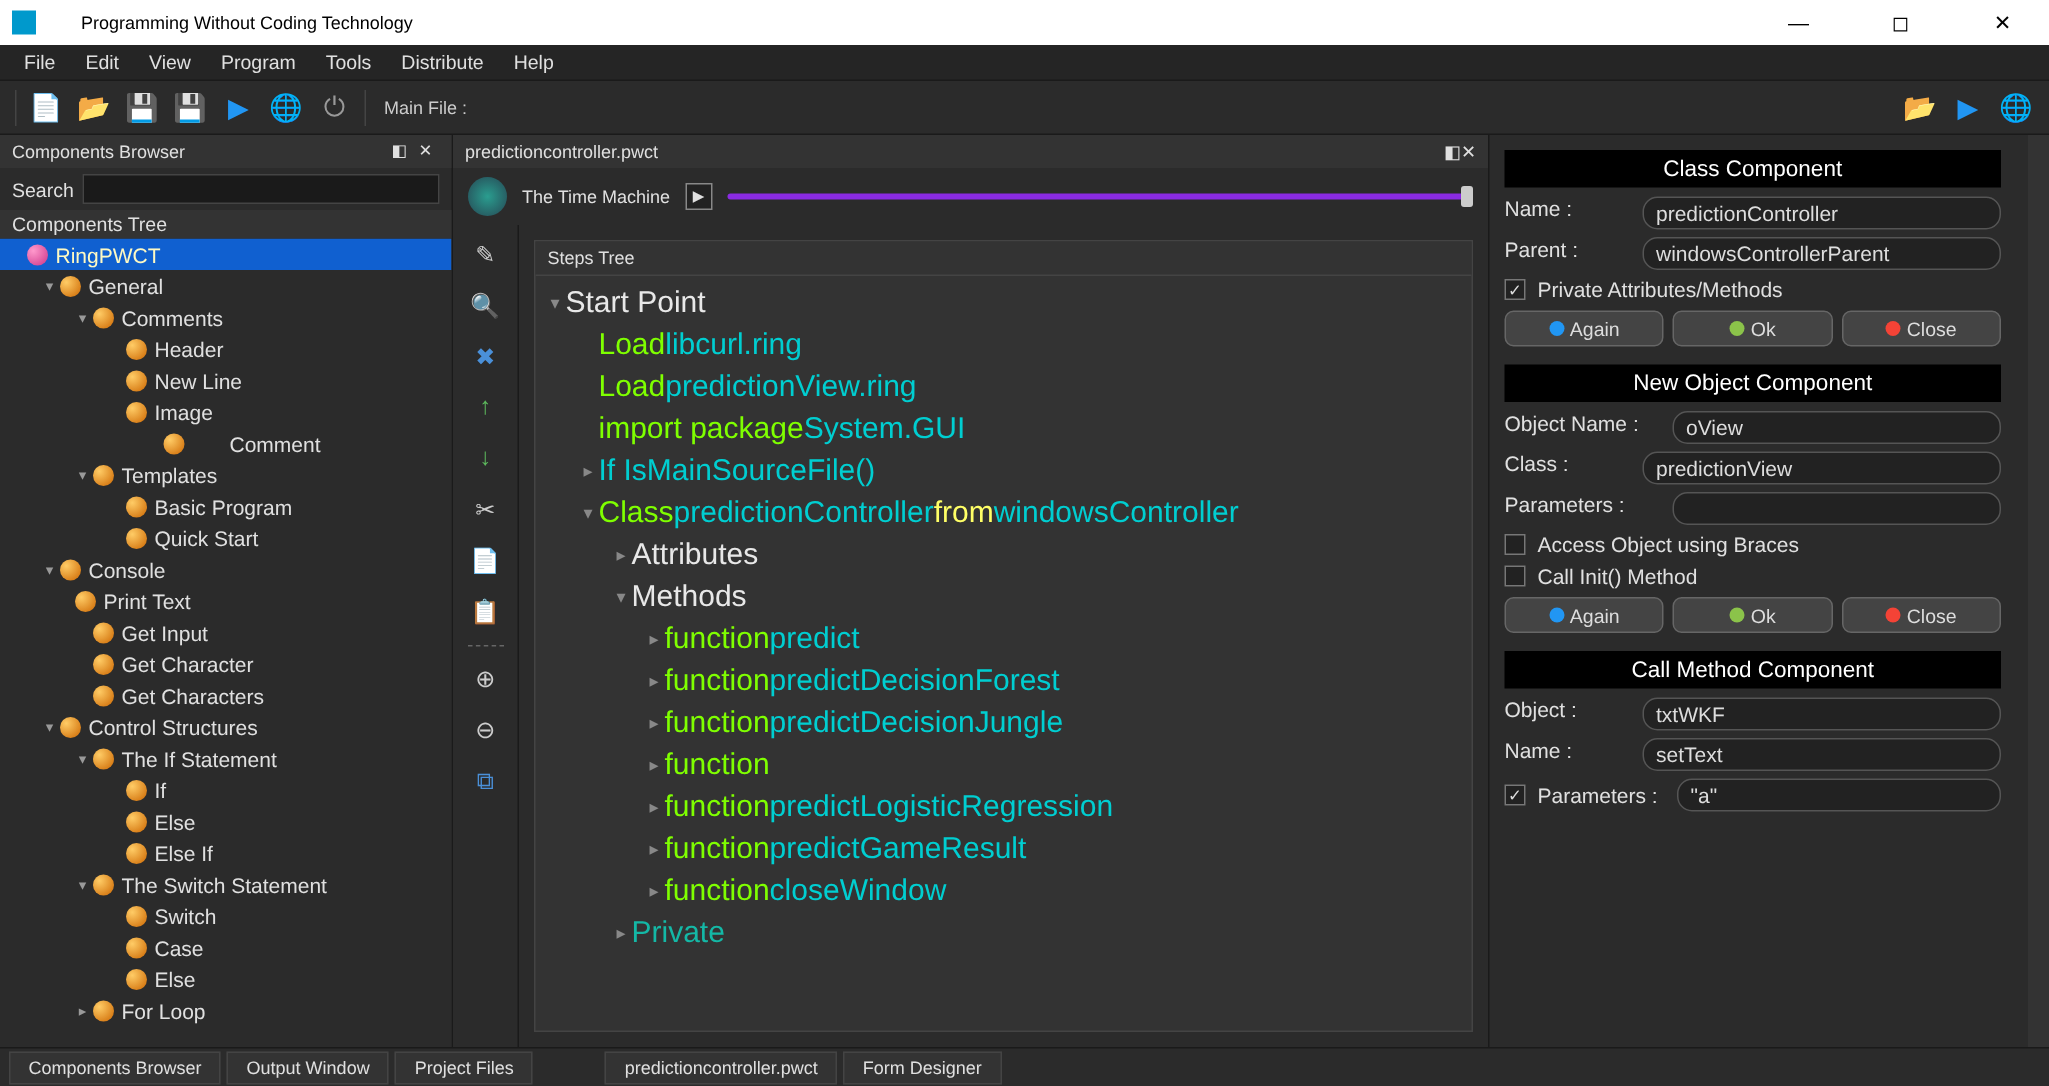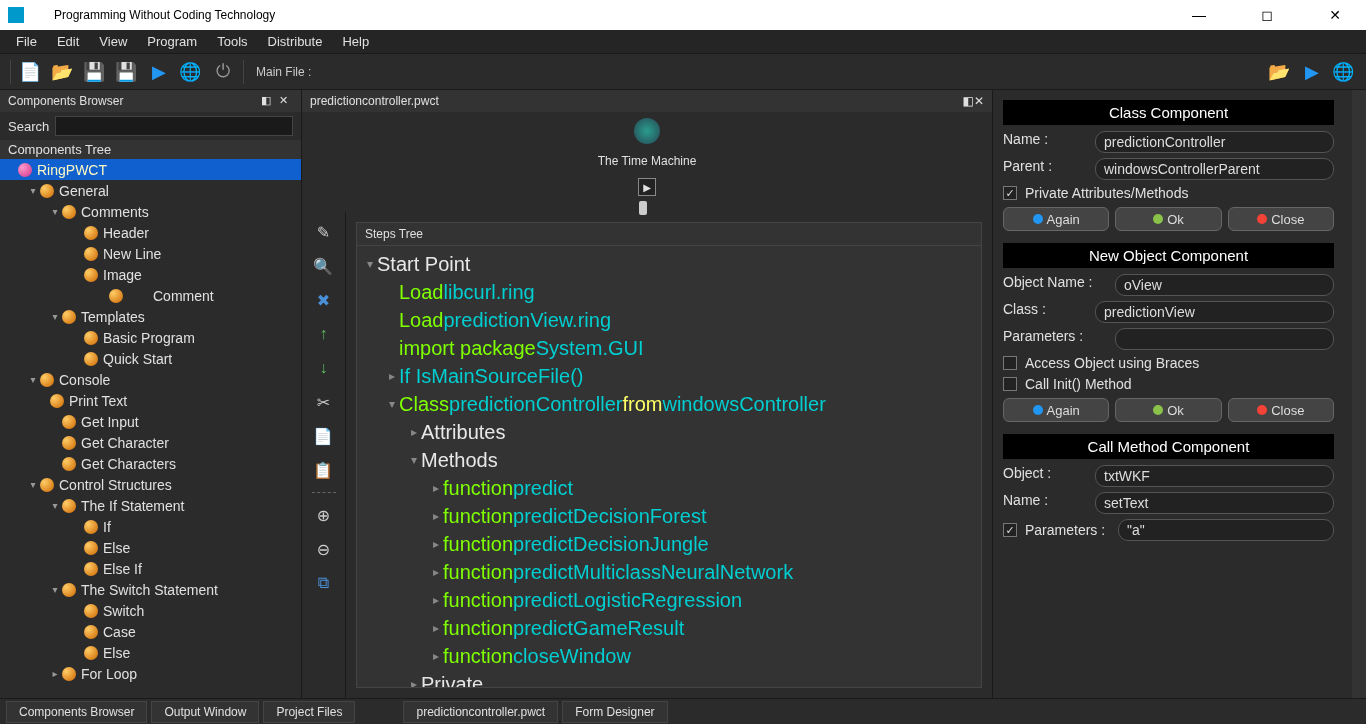--- a/index.html
+++ b/index.html
@@ -37,42 +37,42 @@
 .tree-row { display: flex; align-items: center; height: 21px; font-size: 14px; cursor: pointer; white-space: nowrap; }
 .tree-row.selected { background: #1060d0; color: #fef9c3; }
 .tree-row .bullet { width: 14px; height: 14px; border-radius: 50%; margin-right: 5px; }
 .bullet.pink { background: radial-gradient(circle at 30% 30%, #ff99cc, #cc3388); }
 .bullet.orange { background: radial-gradient(circle at 30% 30%, #ffcc66, #cc6600); }
 .tri { width: 10px; text-align: center; color: #999; margin-right: 2px; font-size: 10px; }
 
 
 .center { flex: 1; display: flex; flex-direction: column; background: #2b2b2b; }
 .file-tab-row { height: 22px; background: #333; display: flex; align-items: center; padding: 0 8px; font-size: 12px; }
-.tm-row { display: flex; align-items: center; padding: 6px 10px; gap: 10px; flex-direction: column; }
+.tm-row { display: flex; align-items: center; padding: 6px 10px; gap: 10px; }
 .tm-icon { width: 26px; height: 26px; border-radius: 50%; background: radial-gradient(circle, #2a9d8f, #264653); }
 .tm-label { font-size: 12px; }
 .tm-btn { width: 18px; height: 18px; border: 1px solid #888; background: #222; display: flex; align-items: center; justify-content: center; font-size: 10px; cursor: pointer; }
 .tm-slider { flex: 1; height: 4px; background: #8a2be2; position: relative; border-radius: 2px; }
 .tm-slider::after { content: ''; position: absolute; right: 0; top: -5px; width: 8px; height: 14px; background: #ccc; border-radius: 2px; }
 
 .center-body { flex: 1; display: flex; overflow: hidden; }
 .side-tools { width: 44px; background: #2b2b2b; display: flex; flex-direction: column; align-items: center; padding-top: 8px; gap: 10px; border-right: 1px solid #1a1a1a; }
 .side-tools .tool { width: 24px; height: 24px; display: flex; align-items: center; justify-content: center; cursor: pointer; font-size: 16px; color: #ccc; }
 
 .steps-wrap { flex: 1; padding: 10px; overflow: hidden; }
 .steps-panel { background: #333; border: 1px solid #444; height: 100%; display: flex; flex-direction: column; }
 .steps-header { padding: 4px 8px; font-size: 12px; background: #333; border-bottom: 1px solid #444; }
 .steps-body { flex: 1; overflow: auto; padding: 4px 0; }
 .step-row { display: flex; align-items: center; font-size: 20px; line-height: 28px; white-space: nowrap; }
 .step-row .caret { width: 14px; text-align: center; color: #888; font-size: 12px; }
 .c-white { color: #e8e8e8; }
 .c-green { color: #7fff00; }
 .c-cyan { color: #00ced1; }
 .c-yellow { color: #ffff66; }
-.c-pink { color: #e5e5e5; }
+.c-pink { color: #14b8a6; }
 
 
 .right { width: 360px; background: #2b2b2b; padding: 10px 18px 10px 10px; overflow-y: auto; border-left: 1px solid #1a1a1a; }
 .comp-group { margin-bottom: 12px; }
 .comp-title { background: #000; color: #fff; text-align: center; padding: 4px; font-size: 15px; margin-bottom: 6px; }
 .form-row { display: flex; align-items: flex-start; margin: 5px 0; gap: 7px; }
 .form-row label { width: 85px; font-size: 14px; }
 .form-row.wide label { width: 105px; }
 .form-row input[type=text] { flex: 1; background: #222; border: 1px solid #555; color: #ddd; height: 22px; padding: 0 8px; border-radius: 10px; font-size: 14px; }
 .chk-row { display: flex; align-items: center; gap: 8px; margin: 5px 0; font-size: 14px; }
@@ -355,21 +355,20 @@
                 <span class="c-cyan">predictDecisionForest</span>
               </div>
               <div class="step-row" style="padding-left: 72px;">
                 <span class="caret">▸</span>
                 <span class="c-green">function </span>
                 <span class="c-cyan">predictDecisionJungle</span>
               </div>
               <div class="step-row" style="padding-left: 72px;">
                 <span class="caret">▸</span>
                 <span class="c-green">function </span>
-                <span class="c-cyan">predictMulticlassNeuralNetwork</span>
               </div>
               <div class="step-row" style="padding-left: 72px;">
                 <span class="caret">▸</span>
                 <span class="c-green">function </span>
                 <span class="c-cyan">predictLogisticRegression</span>
               </div>
               <div class="step-row" style="padding-left: 72px;">
                 <span class="caret">▸</span>
                 <span class="c-green">function </span>
                 <span class="c-cyan">predictGameResult</span>

